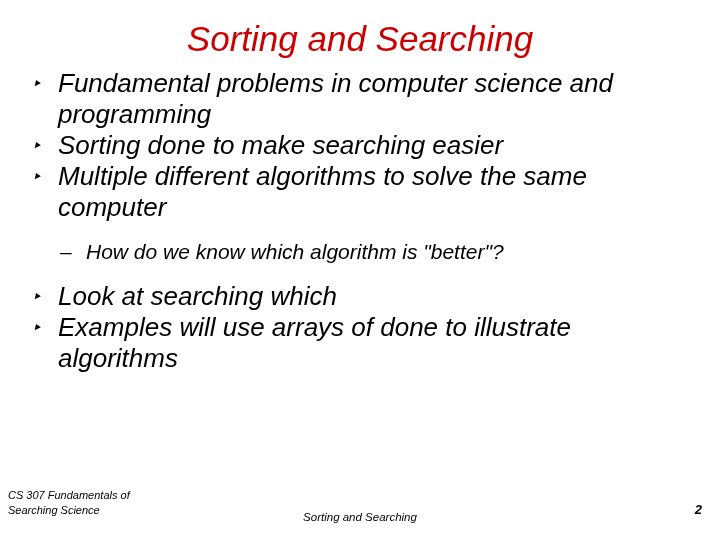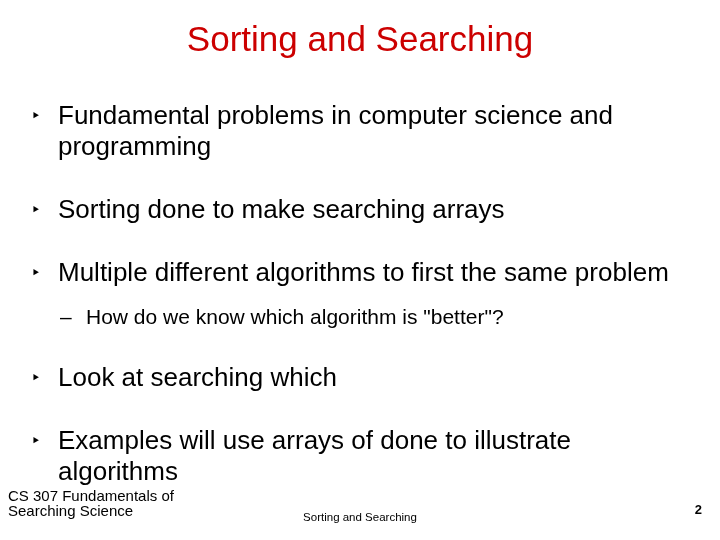--- a/index.html
+++ b/index.html
@@ -11,20 +11,21 @@
     height: 540px;
     background: #ffffff;
     font-family: "Liberation Sans", sans-serif;
     overflow: hidden;
   }
   .slide {
     position: relative;
     width: 640px;
     height: 540px;
     box-sizing: border-box;
+    font-style: italic;
   }
   .slide-title {
     position: absolute;
     top: 18px;
     left: 0;
     width: 720px;
     text-align: center;
     color: #cc0000;
     font-size: 35px;
     line-height: 42px;
@@ -48,21 +49,20 @@
   .bullet .marker {
     position: absolute;
     left: 2px;
     top: 0px;
     font-size: 21px;
     line-height: 31px;
     color: #000000;
   }
   .bullet .text {
     display: block;
-    margin-top: 32px;
   }
   .sub-bullet {
     position: relative;
     color: #000000;
     font-size: 21px;
     line-height: 26px;
     padding-left: 56px;
     margin-top: 16px;
     margin-bottom: 16px;
   }
@@ -75,21 +75,21 @@
     position: absolute;
     left: 0;
     bottom: 0;
     width: 720px;
     height: 60px;
   }
   .footer-left {
     position: absolute;
     left: 8px;
     top: 8px;
-    font-size: 15px;
+    font-size: 11px;
     line-height: 15px;
     color: #000000;
     width: 220px;
   }
   .footer-center {
     position: absolute;
     left: 0;
     top: 30px;
     width: 720px;
     text-align: center;
@@ -115,26 +115,26 @@
 
   <div class="body-block">
 
     <div class="bullet">
       <span class="marker">‣</span>
       <span class="text">Fundamental problems in computer science and programming</span>
     </div>
 
     <div class="bullet">
       <span class="marker">‣</span>
-      <span class="text">Sorting done to make searching arrays</span>
+      <span class="text">Sorting done to make searching easier</span>
     </div>
 
     <div class="bullet">
       <span class="marker">‣</span>
-      <span class="text">Multiple different algorithms to first the same problem</span>
+      <span class="text">Multiple different algorithms to solve the same computer</span>
     </div>
 
     <div class="sub-bullet">
       <span class="dash">–</span>
       <span class="text">How do we know which algorithm is "better"?</span>
     </div>
 
     <div class="bullet">
       <span class="marker">‣</span>
       <span class="text">Look at searching which</span>

